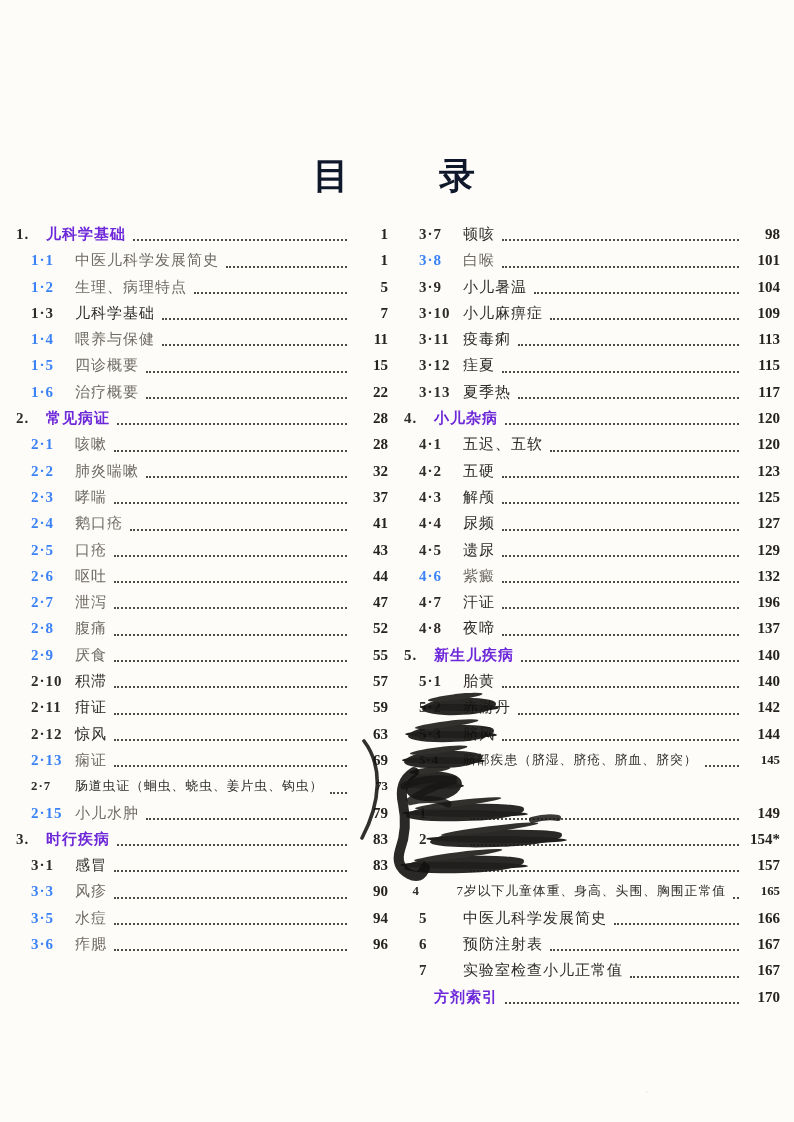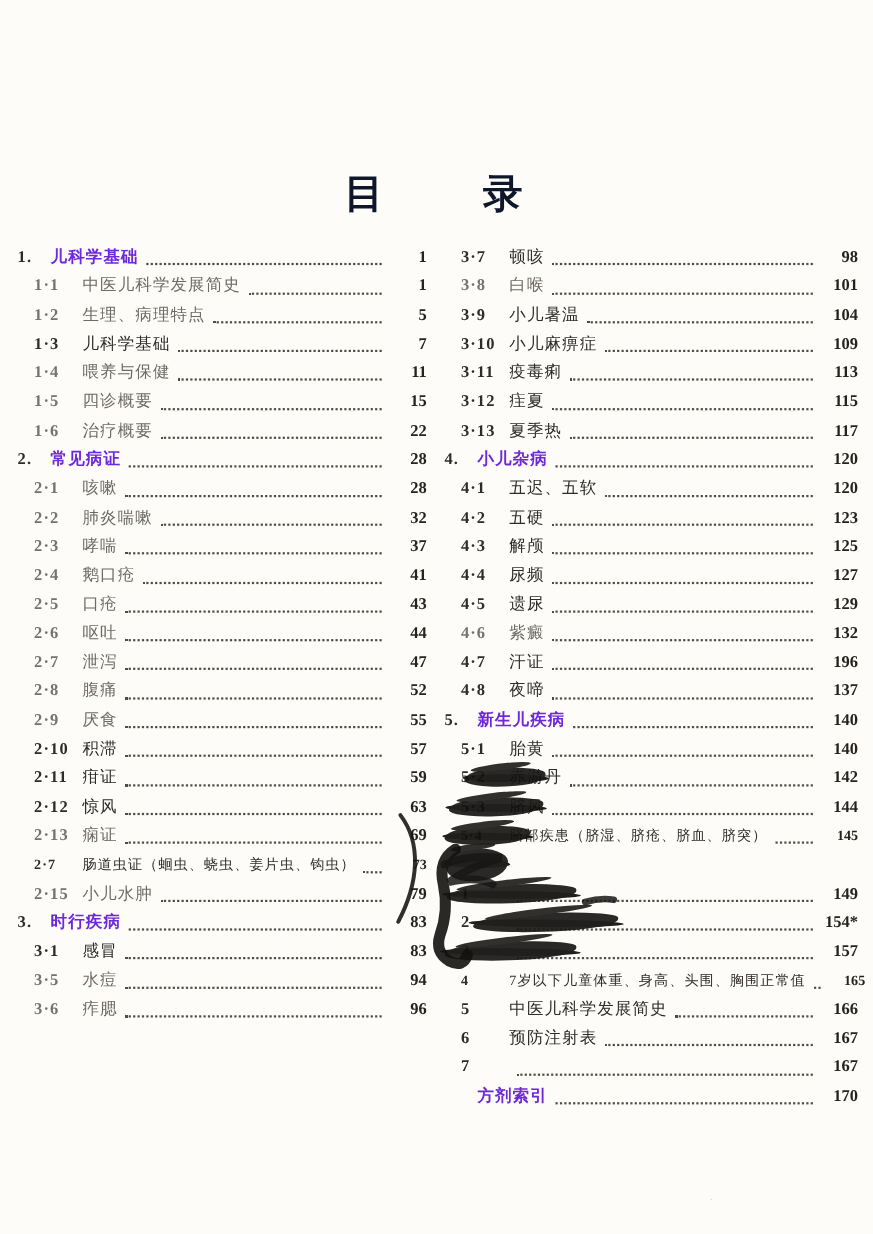--- a/index.html
+++ b/index.html
@@ -40,24 +40,24 @@
   }
   .toc-row .num{
     flex:none;
     display:inline-block;
     width:44px;
     font-weight:600;
     letter-spacing:1px;
   }
   .toc-row.chapter .num{width:30px;font-weight:700;}
   .toc-row.chapter .label{font-weight:700;color:#6d28d9;letter-spacing:1px;}
-  .toc-row.sub{padding-left:15px;}
+  .toc-row.sub{padding-left:15px;justify-content:flex-end;}
   .toc-row.small{font-size:12.8px;}
   .toc-row.faded{color:#6e6a64;}
-  .toc-row.faded .num{color:#737373;}
+  .toc-row.faded .num{color:#3b82f6;}
   .toc-row .label{flex:none;letter-spacing:1px;}
   .leader{
     flex:1 1 auto;
     min-width:6px;
     align-self:flex-end;
     height:0;
     border-bottom:2px dotted #4f4b45;
     margin:0 5px 6px 7px;
   }
   .page-num{
@@ -252,20 +252,26 @@
     <span class="leader"></span>
     <span class="page-num">83</span>
   </div>
         <div class="toc-row sub">
     <span class="num">3·1</span>
     <span class="label">感冒</span>
     <span class="leader"></span>
     <span class="page-num">83</span>
   </div>
         <div class="toc-row sub faded">
+    <span class="num">3·3</span>
+    <span class="label">风疹</span>
+    <span class="leader"></span>
+    <span class="page-num">90</span>
+  </div>
+        <div class="toc-row sub faded">
     <span class="num">3·5</span>
     <span class="label">水痘</span>
     <span class="leader"></span>
     <span class="page-num">94</span>
   </div>
         <div class="toc-row sub faded">
     <span class="num">3·6</span>
     <span class="label">痄腮</span>
     <span class="leader"></span>
     <span class="page-num">96</span>
@@ -442,20 +448,21 @@
     <span class="page-num">166</span>
   </div>
         <div class="toc-row sub">
     <span class="num">6</span>
     <span class="label">预防注射表</span>
     <span class="leader"></span>
     <span class="page-num">167</span>
   </div>
         <div class="toc-row sub">
     <span class="num">7</span>
+    <span class="label">实验室检查小儿正常值</span>
     <span class="leader"></span>
     <span class="page-num">167</span>
   </div>
         <div class="toc-row chapter">
     <span class="num"></span>
     <span class="label">方剂索引</span>
     <span class="leader"></span>
     <span class="page-num">170</span>
   </div>
       </div>

